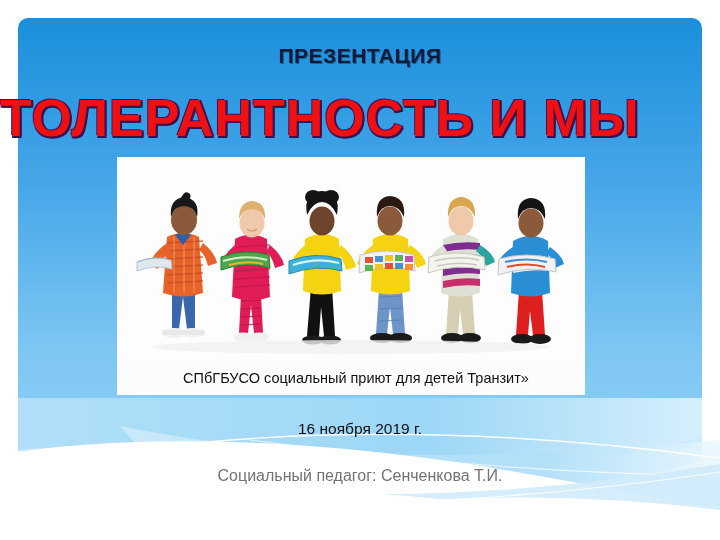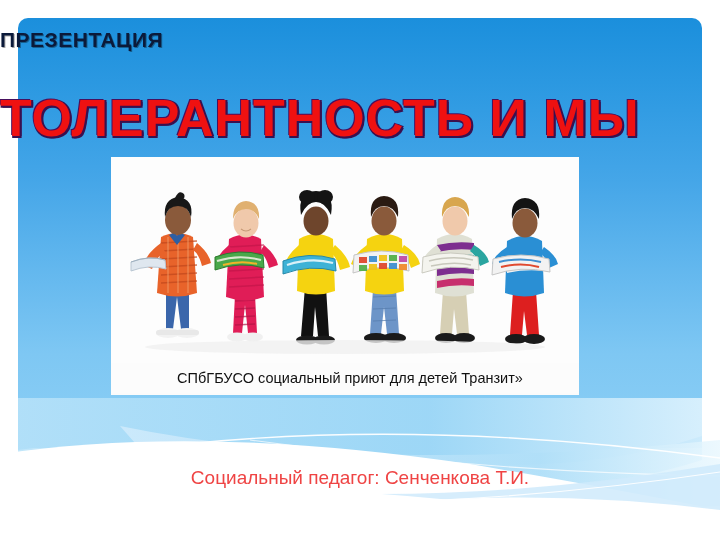--- a/index.html
+++ b/index.html
@@ -48,22 +48,23 @@
     width: 720px;
     height: 142px;
     overflow: hidden;
   }
   .wave-band svg { display: block; }
 
   
   .kicker {
     position: absolute;
     left: 0;
-    top: 28px;
-    width: 720px;
+    top: 44px;
+    width: 720px;
+    text-align: center;
     font-family: "Liberation Sans", sans-serif;
     font-weight: bold;
     font-size: 21px;
     letter-spacing: 0.5px;
     color: #0b1a3a;
     text-shadow: 1px 1px 0 rgba(0,0,0,0.35);
   }
 
   
   .title {
@@ -82,21 +83,21 @@
        2px  2px 0 #3a1150,
       -1px -1px 0 #47105e,
        2px  0   0 #3a1150,
        0    2px 0 #3a1150;
     white-space: nowrap;
   }
 
   
   .photo-card {
     position: absolute;
-    left: 111px;
+    left: 117px;
     top: 157px;
     width: 468px;
     height: 238px;
     background: #fbfbfb;
     overflow: hidden;
   }
   .photo-area {
     position: absolute;
     left: 0;
     top: 0;
@@ -139,22 +140,22 @@
   }
 
   
   .author-line {
     position: absolute;
     left: 0;
     top: 467px;
     width: 720px;
     text-align: center;
     font-family: "Liberation Sans", sans-serif;
-    font-size: 19px;
-    color: #ef4444;
+    font-size: 16px;
+    color: #737373;
     z-index: 5;
     white-space: nowrap;
   }
 </style>
 </head>
 <body>
 
 <div class="slide">
 
   <div class="blue-panel"></div>
@@ -353,16 +354,17 @@
 
       <path d="M0 56 Q200 26 470 66 Q610 90 720 112 L720 142 L0 142 Z" fill="#ffffff"></path>
 
       <path d="M380 96 Q540 96 720 66 L720 112 Q560 92 400 104 Z" fill="#cfeafb" opacity="0.85"></path>
       <path d="M400 104 Q560 98 720 74" stroke="#ffffff" stroke-width="1.2" fill="none" opacity="0.9"></path>
 
       <path d="M0 104 Q240 74 520 110 Q640 126 720 134 L720 142 L0 142 Z" fill="#ffffff"></path>
     </svg>
   </div>
 
+  <div class="date-line">16 ноября 2019 г.</div>
 
   <div class="author-line">Социальный  педагог:  Сенченкова  Т.И.</div>
 
 </div>
 
 </body></html>

